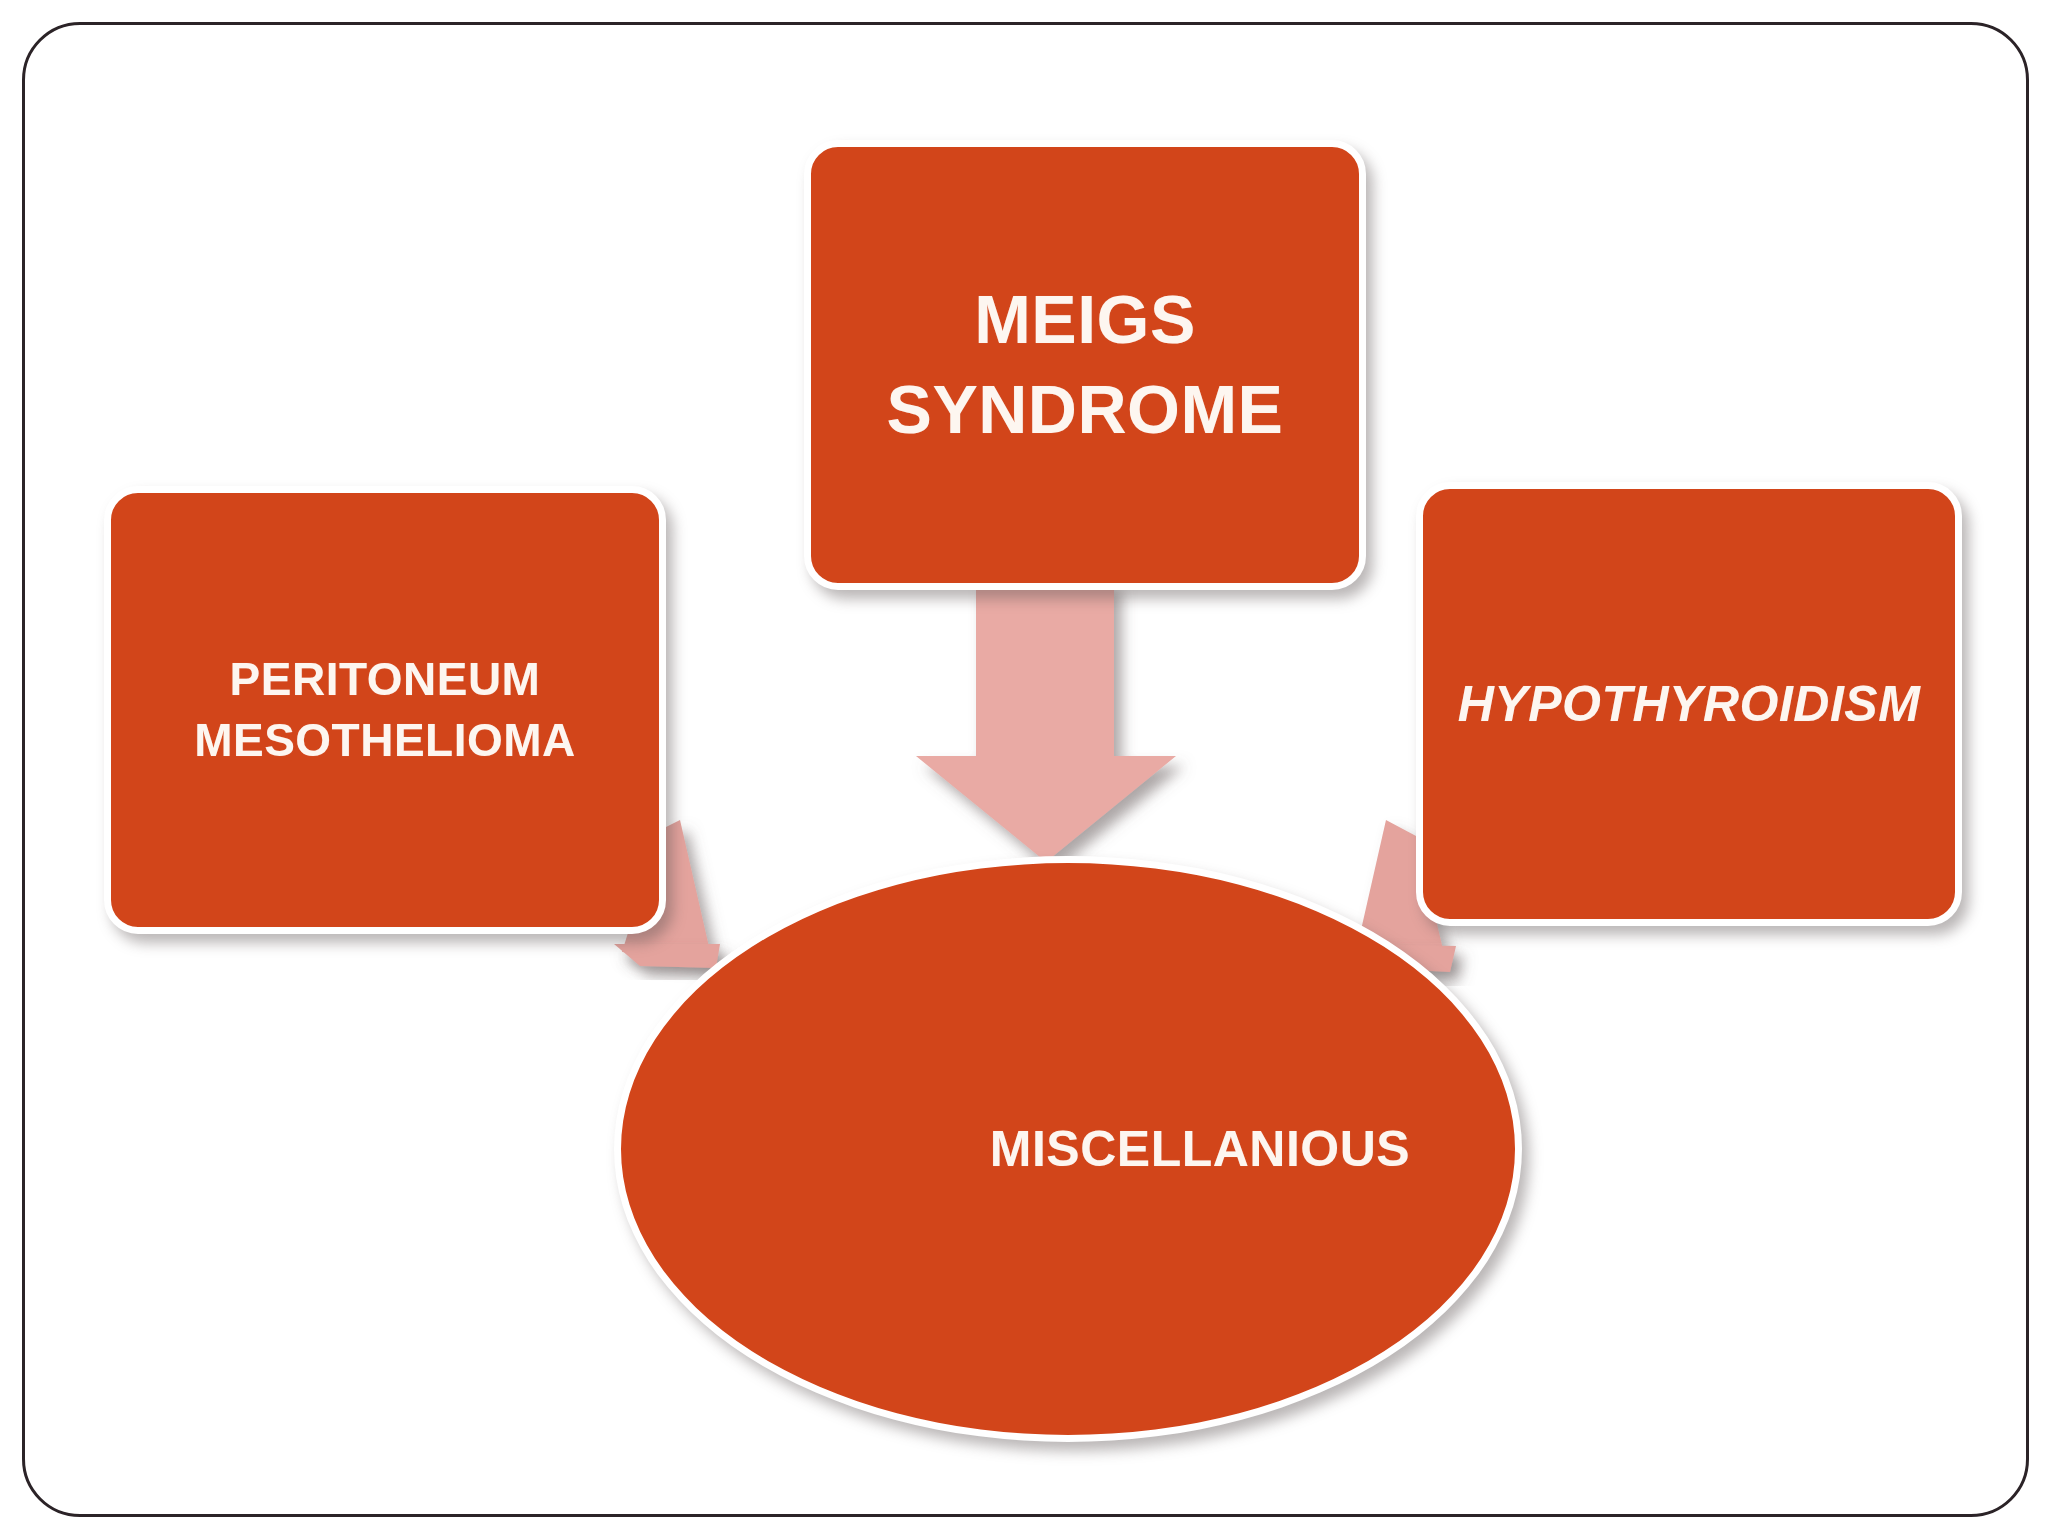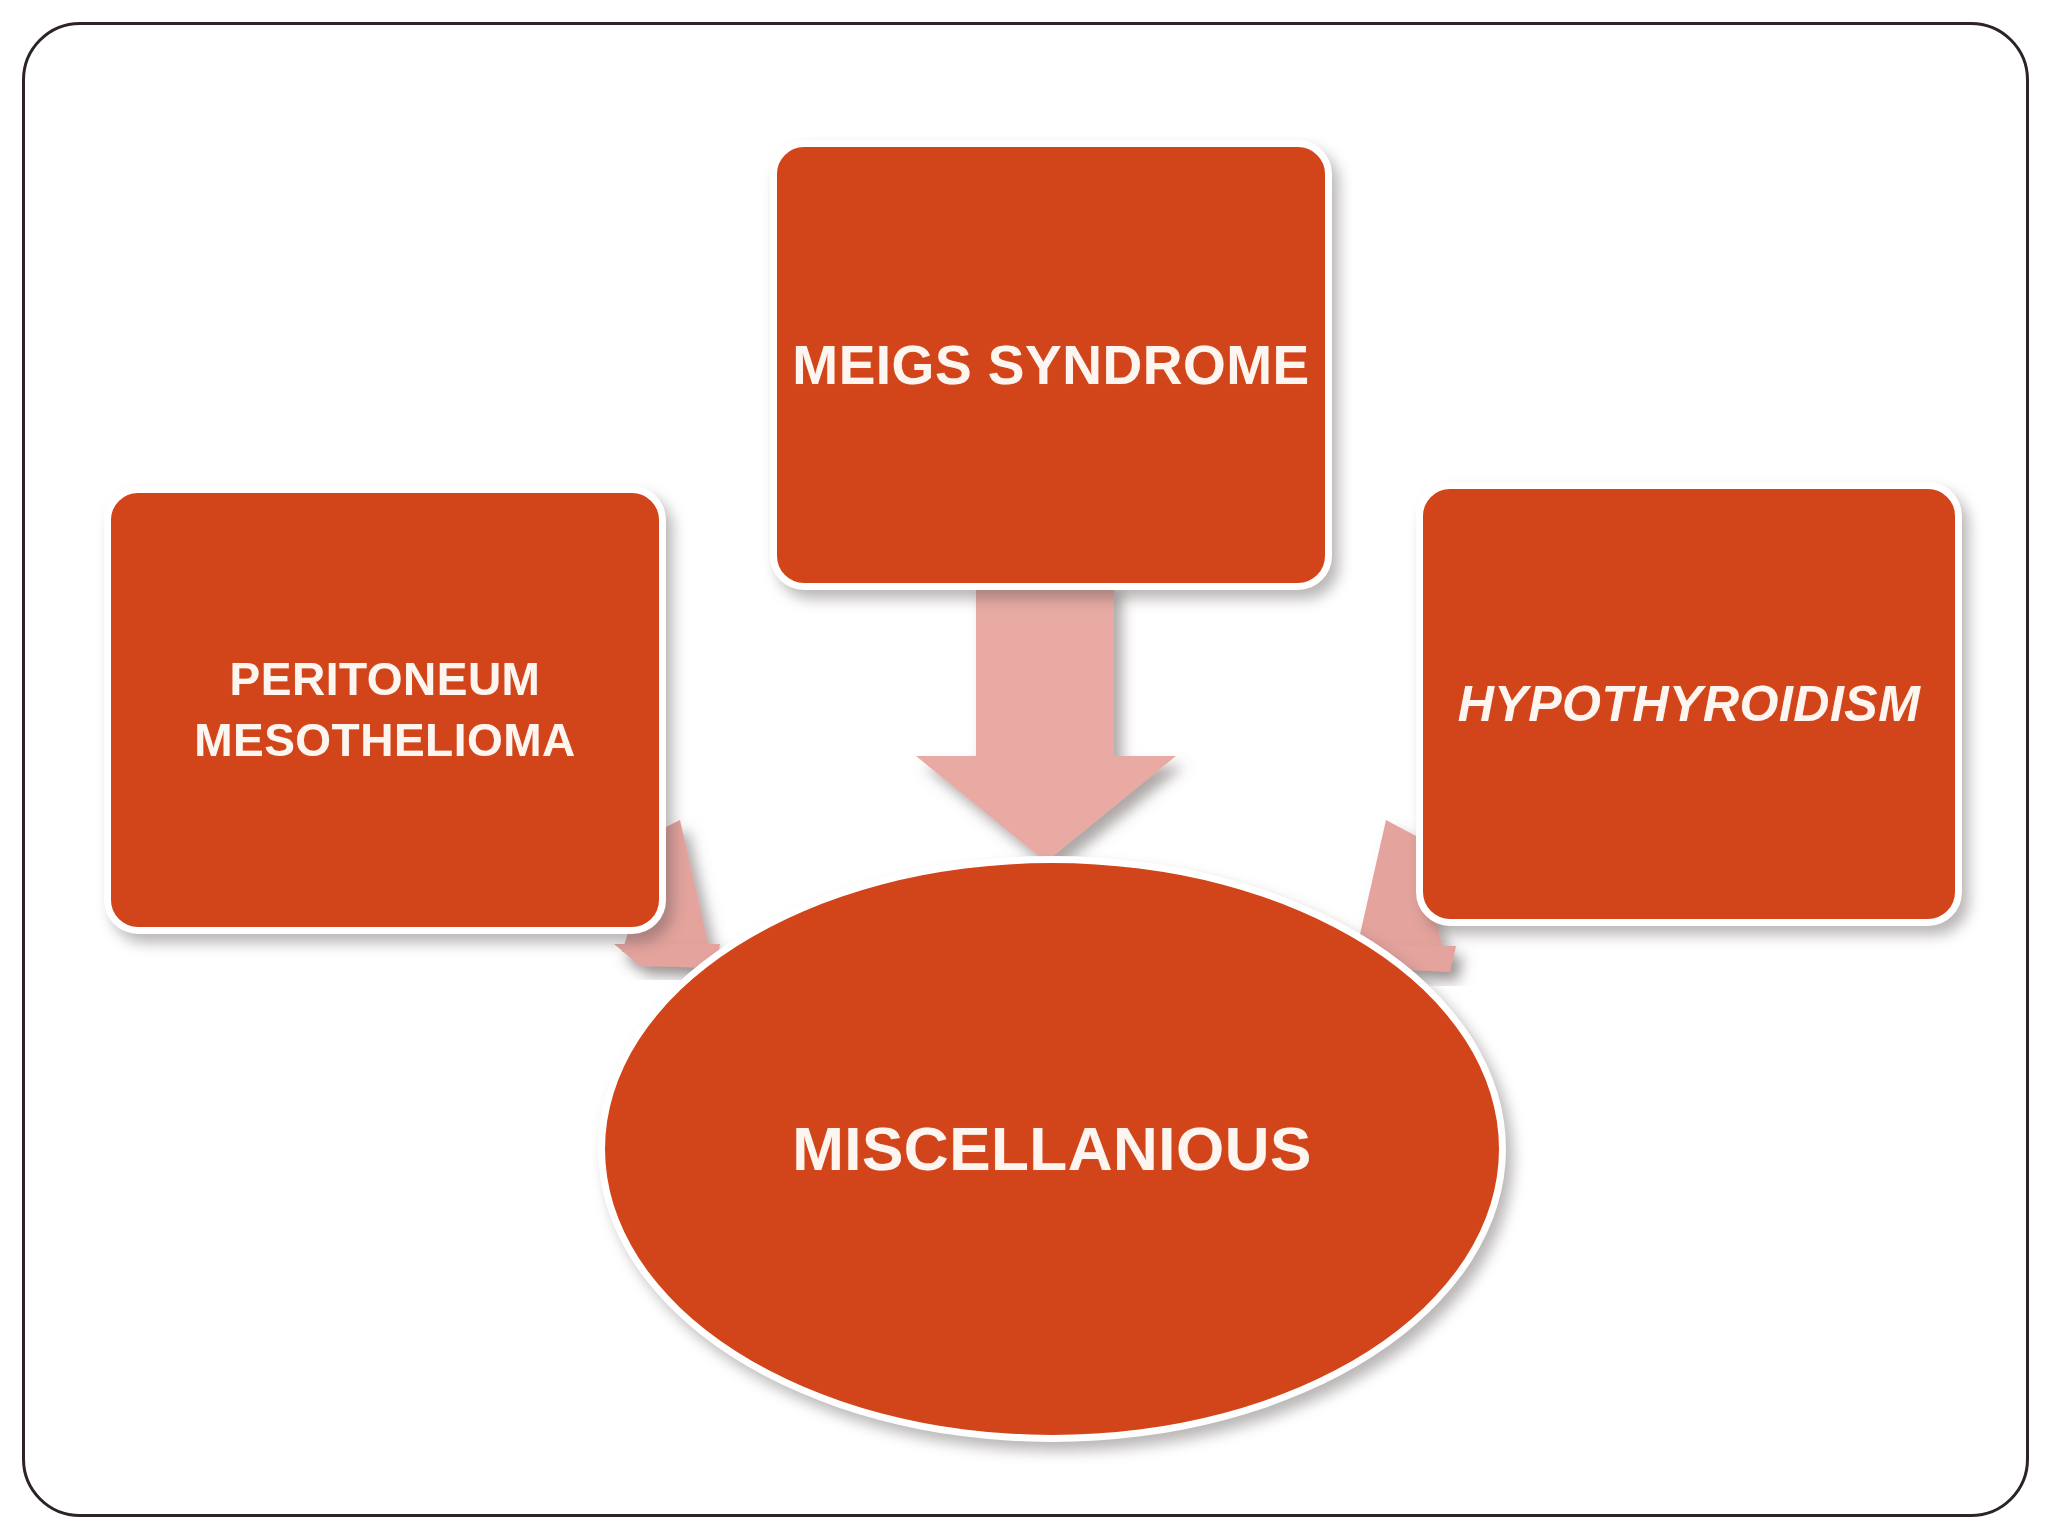--- a/index.html
+++ b/index.html
@@ -66,25 +66,25 @@
   }
 
   .node .label {
     line-height: 1.32;
     padding: 0 10px;
     text-shadow: 0 0 1px rgba(255,255,255,0.25);
   }
 
   
   #node-meigs {
-    left: 770px;
+    left: 804px;
     top: 140px;
     width: 562px;
     height: 450px;
-    font-size: 55px;
+    font-size: 68px;
   }
 
   
   #node-peritoneum {
     left: 104px;
     top: 486px;
     width: 562px;
     height: 448px;
     font-size: 46px;
   }
@@ -94,26 +94,27 @@
     left: 1416px;
     top: 482px;
     width: 546px;
     height: 444px;
     font-size: 50px;
     font-style: italic;
   }
 
   
   #node-miscellanious {
-    left: 598px;
+    left: 614px;
     top: 856px;
     width: 908px;
     height: 586px;
     border-radius: 50%;
-    font-size: 62px;
+    font-size: 50px;
+    justify-content: flex-end;
   }
 
   #node-miscellanious .label {
     width: 610px;
     word-break: break-all;
     line-height: 1.25;
   }
 </style>
 </head>
 <body>

